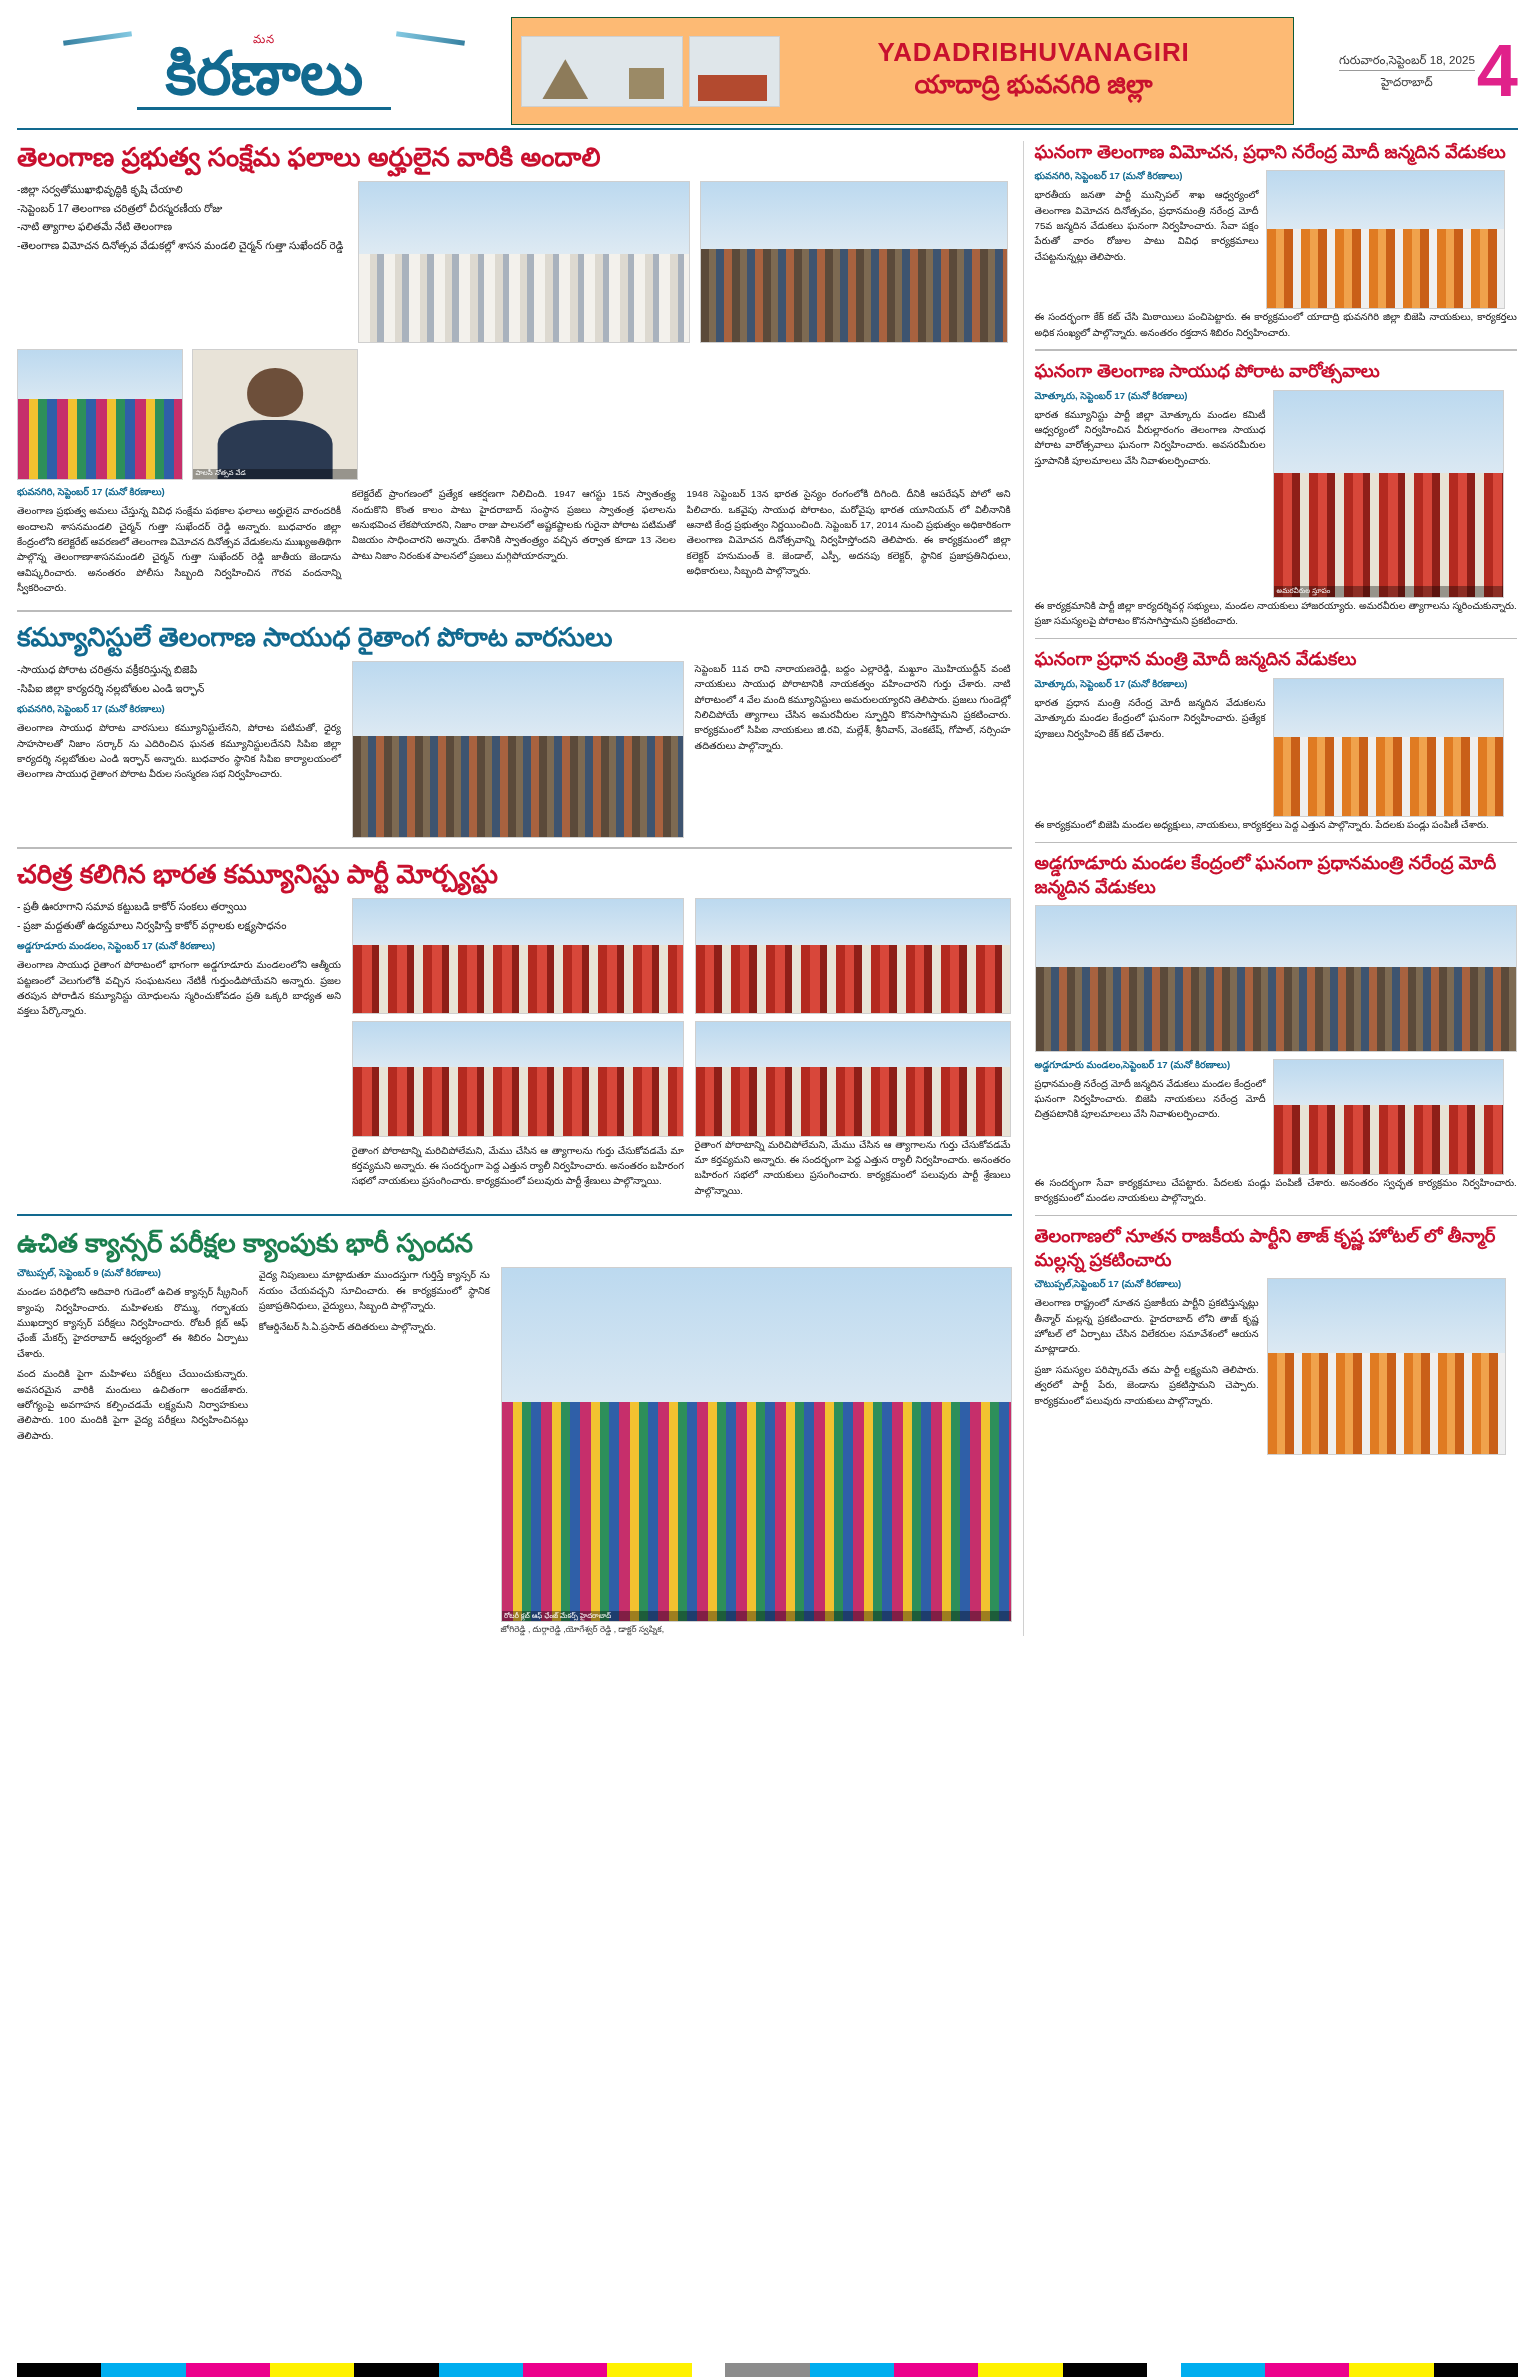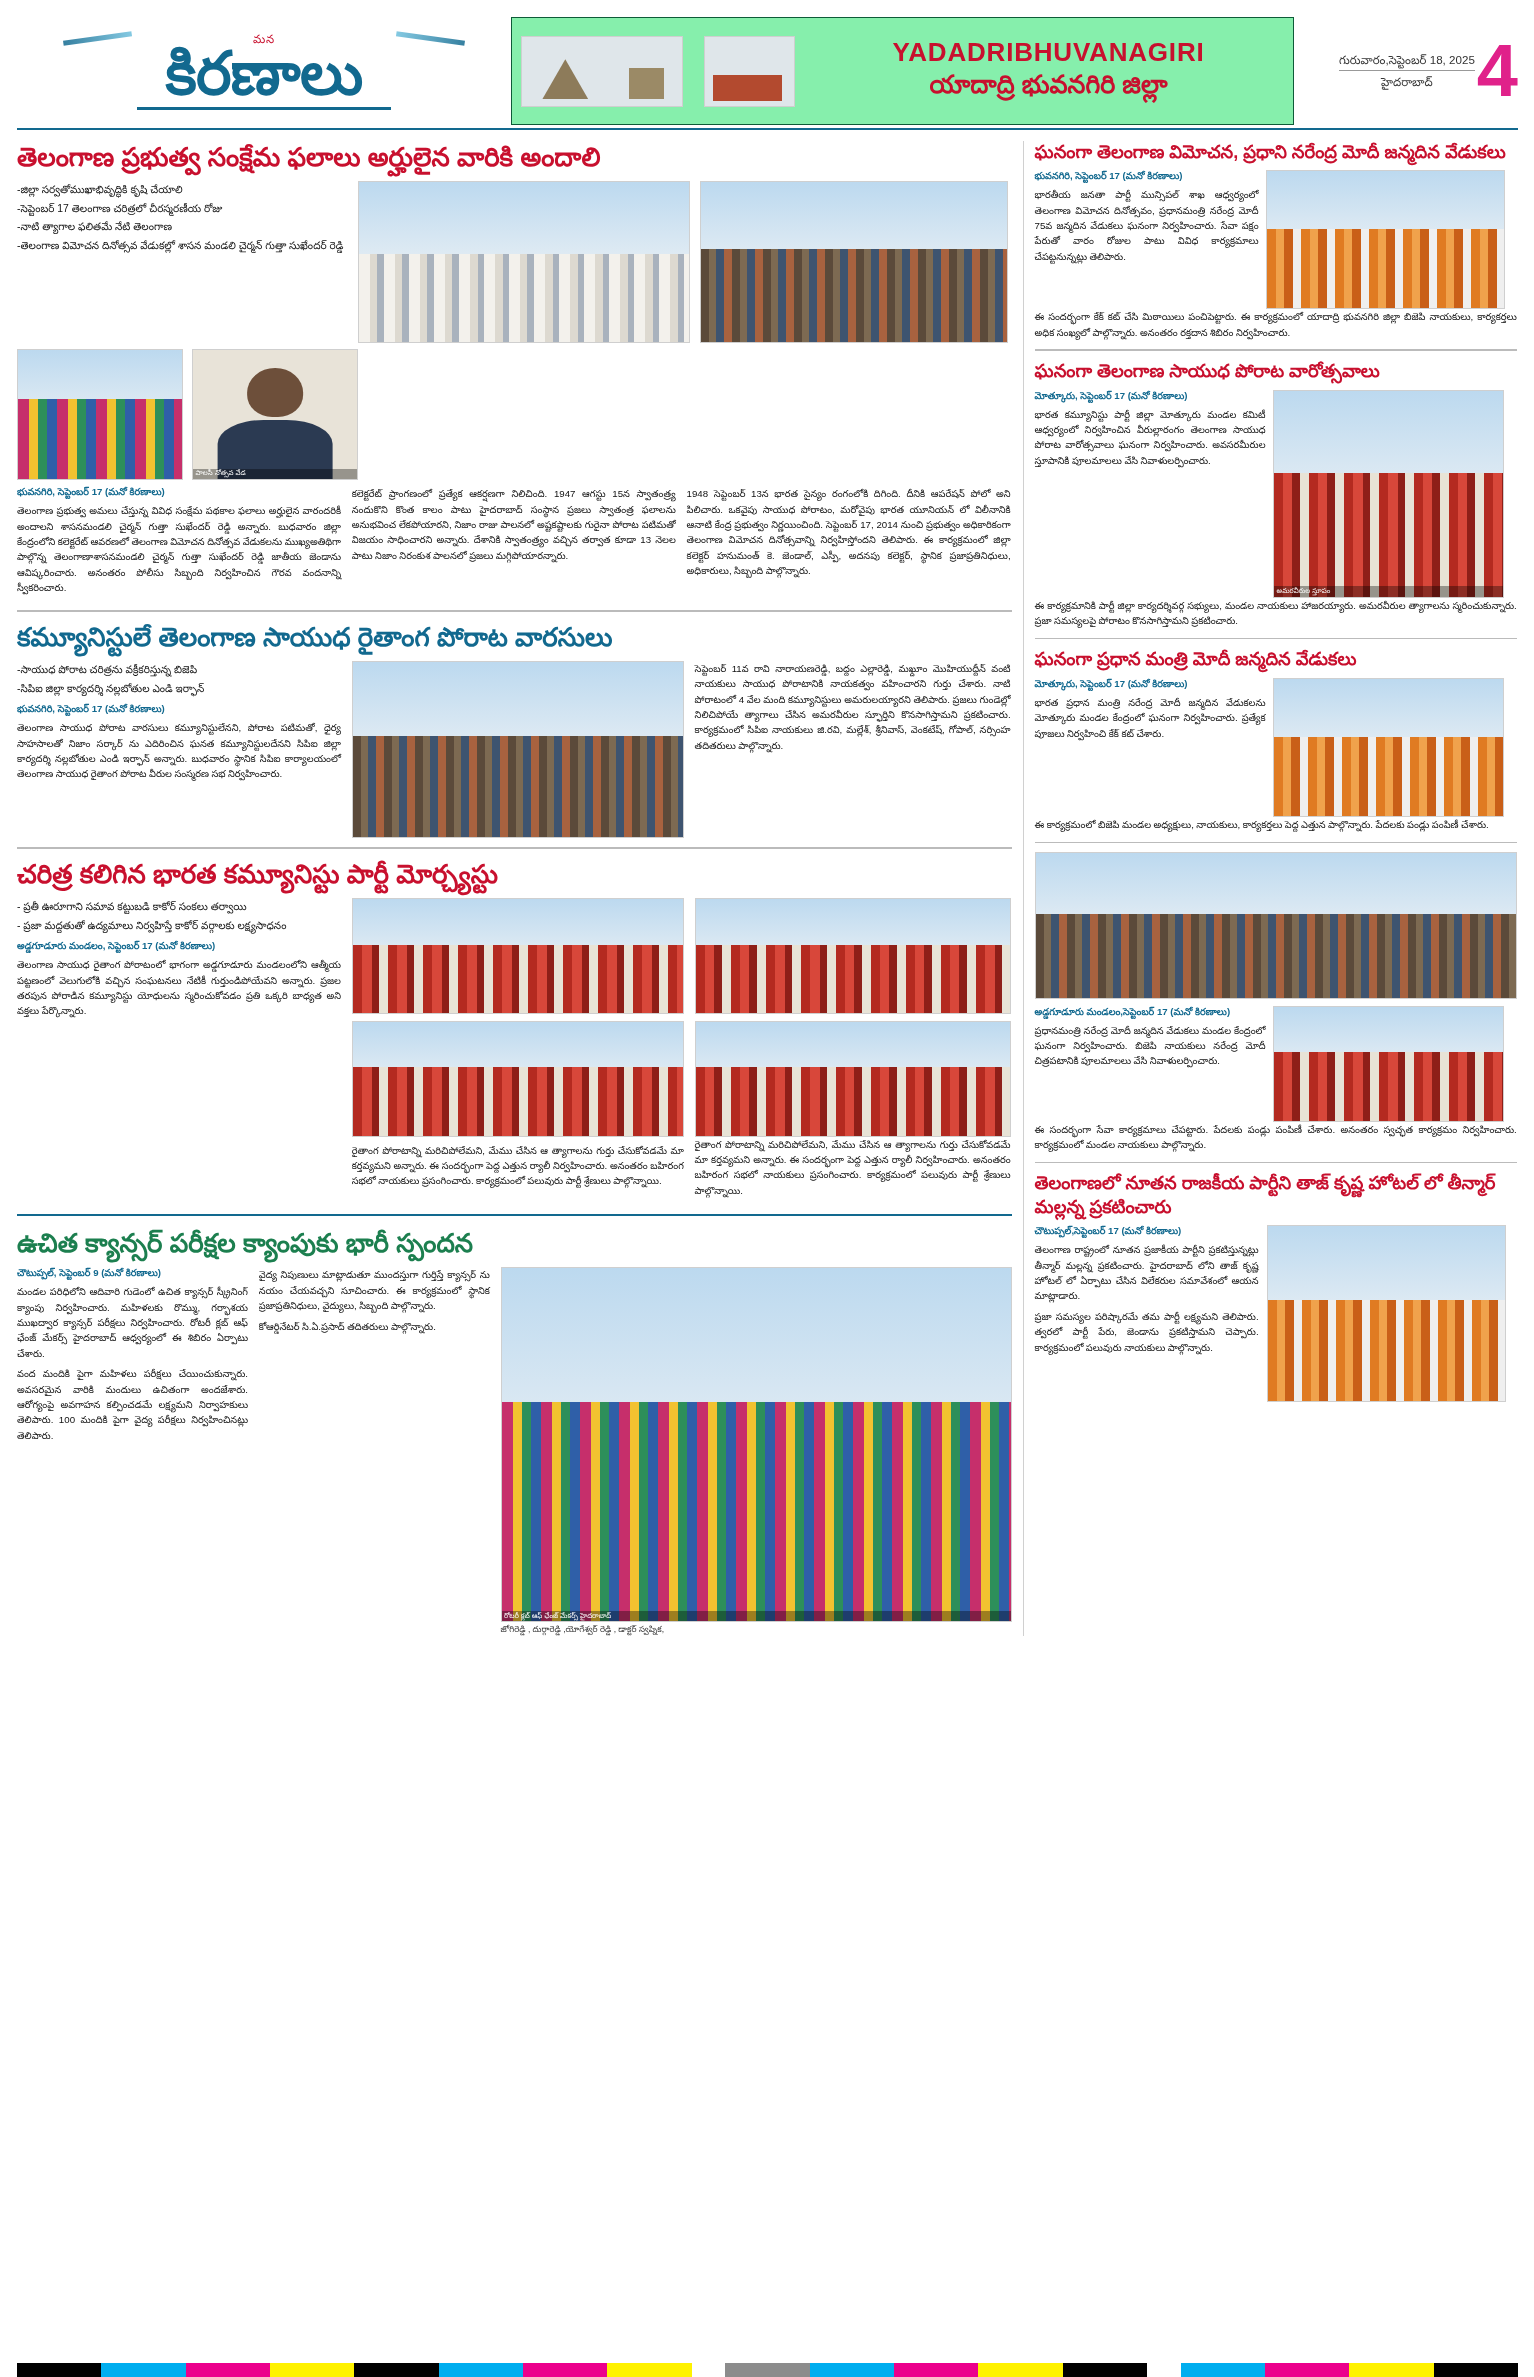--- a/index.html
+++ b/index.html
@@ -30,21 +30,21 @@
     font-size:60px; font-weight:bold; color:#12698f; line-height:1;
     letter-spacing:-0.8px;
   }
   .logo-rule { width:254px; height:3.1px; background:#12698f; margin-top:3.1px; }
   .logo-wing { position:absolute; left:46px; top:21.6px; width:69px; height:4.6px;
     background:linear-gradient(90deg,#12698f,#6fc0dd); transform:rotate(-8deg); opacity:.85; }
   .logo-wing2 { position:absolute; right:46px; top:21.6px; width:69px; height:4.6px;
     background:linear-gradient(90deg,#6fc0dd,#12698f); transform:rotate(8deg); opacity:.85; }
 
   .masthead-mid {
-    flex:1; background:#86efac; display:flex; align-items:center; gap:21px;
+    flex:1; background:#fdba74; display:flex; align-items:center; gap:6px;
     border:1.5px solid #0e5b38; margin:3.1px 0;
   }
   .mid-photo {
     width:162px; height:71px; margin-left:9.3px; border:1.5px solid #fff;
     background:linear-gradient(#b9d9ef 0 45%, #cdbb94 45% 100%);
     position:relative; overflow:hidden;
   }
   .mid-photo:after{
     content:""; position:absolute; left:20px; bottom:6.2px; width:46px; height:40px;
     background:#8d7b5a; clip-path:polygon(50% 0,100% 100%,0 100%);
@@ -362,20 +362,21 @@
             <div class="sky"></div>
               <div class="saffron"></div>
           </div>
         </div>
         <p class="body">ఈ కార్యక్రమంలో బిజెపి మండల అధ్యక్షులు, నాయకులు, కార్యకర్తలు పెద్ద ఎత్తున పాల్గొన్నారు. పేదలకు పండ్లు పంపిణీ చేశారు.</p>
       </div>
 
       <div class="rule"></div>
 
       <div>
+        <h2 class="hl-r">అడ్డగూడూరు మండల కేంద్రంలో ఘనంగా ప్రధానమంత్రి నరేంద్ర మోదీ జన్మదిన వేడుకలు</h2>
         <div class="ph" style="width:100%;height:147px;">
           <div class="sky"></div>
             <div class="crowd"></div>
         </div>
         <div style="display:flex; gap:7.7px; margin-top:6.2px;">
           <div style="width:231px;">
             <div class="dateline">అడ్డగూడూరు మండలం,సెప్టెంబర్ 17 (మనో కిరణాలు)</div>
             <p class="body">ప్రధానమంత్రి నరేంద్ర మోదీ జన్మదిన వేడుకలు మండల కేంద్రంలో ఘనంగా నిర్వహించారు. బిజెపి నాయకులు నరేంద్ర మోదీ చిత్రపటానికి పూలమాలలు వేసి నివాళులర్పించారు.</p>
           </div>
           <div class="ph" style="width:231px;height:116px;">

